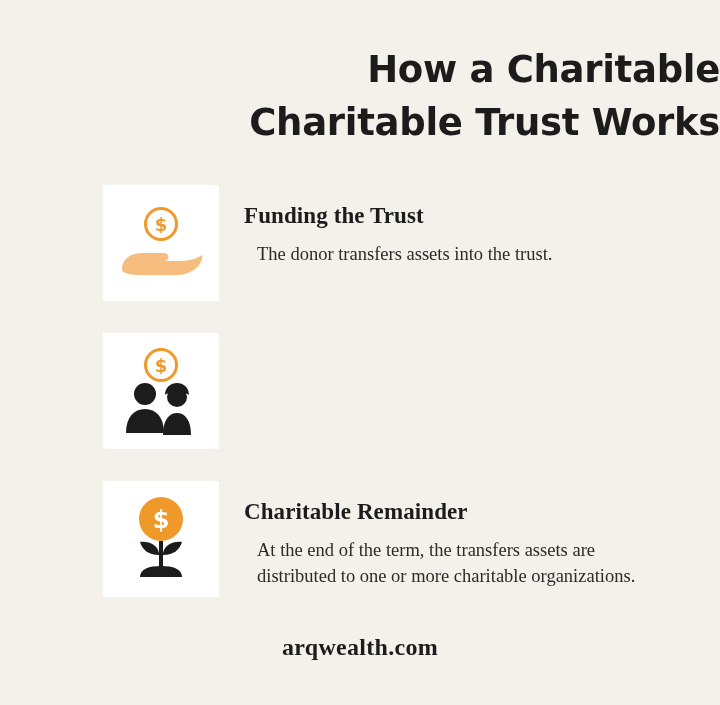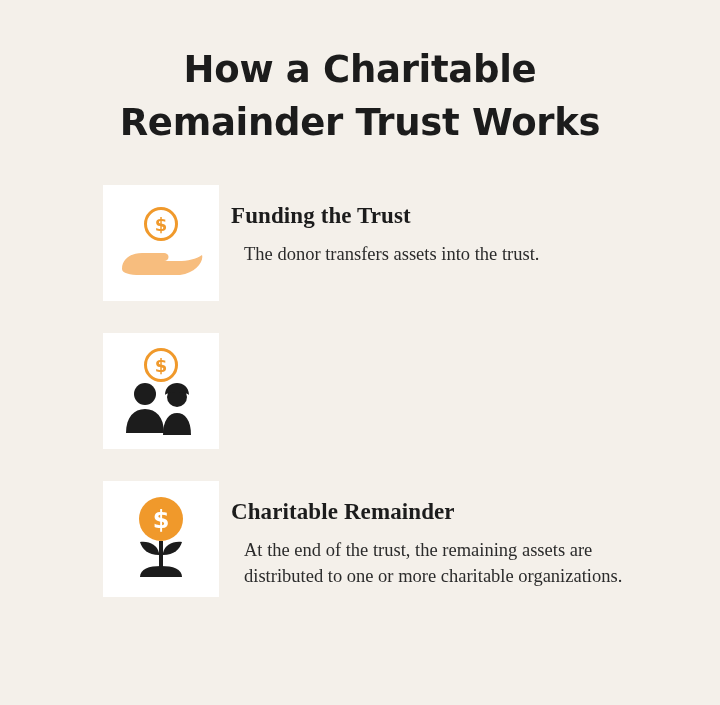--- a/index.html
+++ b/index.html
@@ -16,21 +16,21 @@
   .page {
     position: relative;
     width: 720px;
     height: 705px;
     background: #f4f0ea;
     box-sizing: border-box;
   }
   .title {
     margin: 0;
     padding-top: 44px;
-    text-align: center;
+    text-align: right;
     font-family: "DejaVu Sans", sans-serif;
     font-weight: bold;
     font-size: 37px;
     line-height: 1.42;
     color: #1c1c1c;
     letter-spacing: -0.3px;
   }
   .title .line {
     display: block;
   }
@@ -48,21 +48,21 @@
     width: 116px;
     height: 116px;
     background: #ffffff;
     flex: 0 0 116px;
     display: flex;
     align-items: center;
     justify-content: center;
     position: relative;
   }
   .step-text {
-    padding-left: 12px;
+    padding-left: 25px;
     padding-top: 18px;
   }
   .step-title {
     font-family: "Liberation Serif", serif;
     font-weight: bold;
     font-size: 23px;
     color: #1c1c1c;
     margin: 0 0 8px 0;
     letter-spacing: 0.1px;
   }
@@ -85,21 +85,21 @@
   }
   svg { display: block; }
 </style>
 </head>
 <body>
 
 <div class="page">
 
   <h1 class="title">
     <span class="line">How a Charitable</span>
-    <span class="line">Remainder Trust Works</span>
+    <span class="line">Charitable Trust Works</span>
   </h1>
 
   <div class="steps">
 
     <div class="step">
       <div class="icon-box">
         <span>
           <svg width="86" height="80" viewBox="0 0 86 80">
             <circle cx="43" cy="21" r="15.5" fill="none" stroke="#f0992b" stroke-width="3"></circle>
             <text x="43" y="28" text-anchor="middle" font-family="DejaVu Sans, sans-serif" font-size="18" font-weight="bold" fill="#f0992b">$</text>
@@ -137,20 +137,21 @@
             <text x="43" y="35" text-anchor="middle" font-family="DejaVu Sans, sans-serif" font-size="24" font-weight="bold" fill="#ffffff">$</text>
             <rect x="41" y="48" width="4" height="30" fill="#1c1c1c"></rect>
             <path d="M41 62 C30 62 24 56 22 49 C32 48 39 52 41 60 Z" fill="#1c1c1c"></path>
             <path d="M45 62 C56 62 62 56 64 49 C54 48 47 52 45 60 Z" fill="#1c1c1c"></path>
             <path d="M22 84 C22 76 31 73 43 73 C55 73 64 76 64 84 Z" fill="#1c1c1c"></path>
           </svg>
         </span>
       </div>
       <div class="step-text">
         <p class="step-title">Charitable Remainder</p>
-        <p class="step-desc">At the end of the trust, the remaining assets are distributed to one or more charitable organizations.</p>
+        <p class="step-desc">At the end of the term, the transfers assets are distributed to one or more charitable organizations.</p>
       </div>
     </div>
 
   </div>
 
+  <div class="footer">arqwealth.com</div>
 
 </div>
 
 </body></html>

